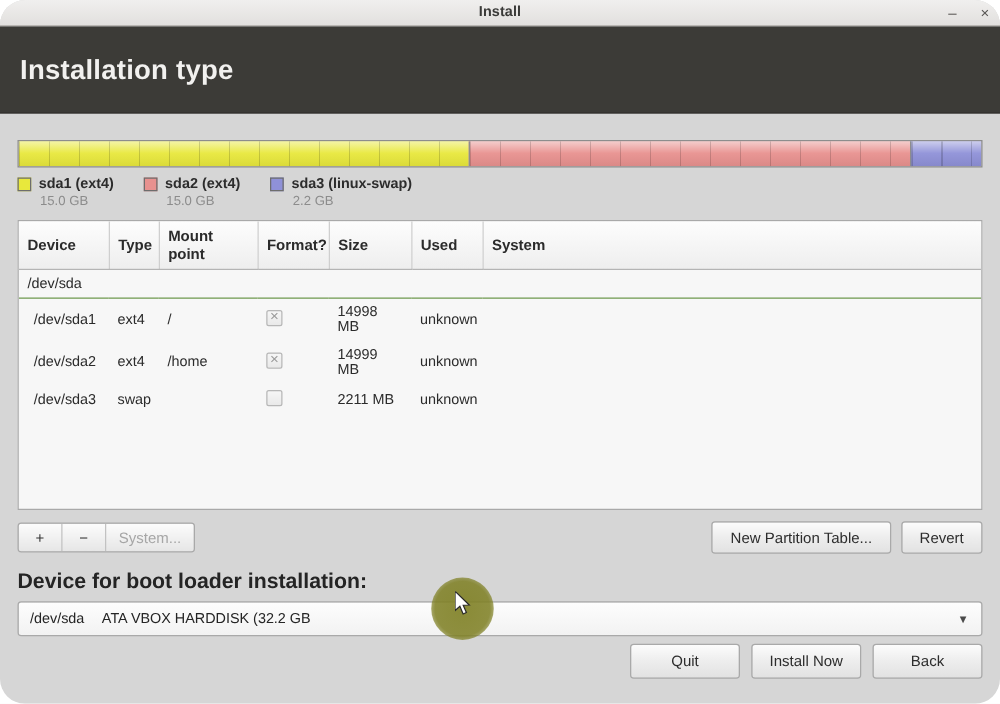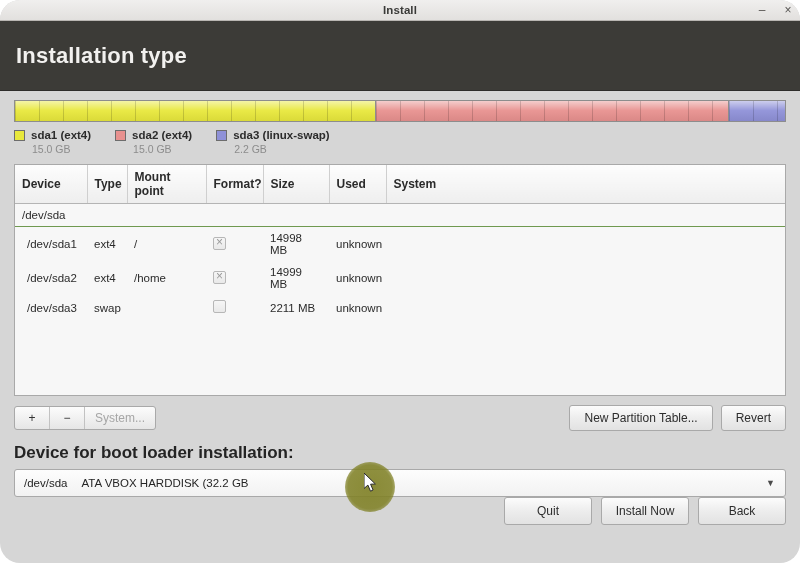--- a/index.html
+++ b/index.html
@@ -72,21 +72,21 @@
     font-weight: bold;
     color: #f2f1ef;
     letter-spacing: 0.2px;
   }
 
   
   .content {
     position: relative;
     height: 428px;
     background: #d6d6d6;
-    padding: 0 14px;
+    padding: 12px 14px;
     box-sizing: border-box;
   }
 
   
   .partbar-wrap {
     padding-top: 9px;
   }
   .partbar {
     position: relative;
     height: 22px;
@@ -282,21 +282,21 @@
     right: 10px;
     font-size: 9px;
     color: #4a4a4a;
     line-height: 1;
   }
 
   
   .footer {
     position: absolute;
     right: 14px;
-    bottom: 38px;
+    bottom: 20px;
     display: flex;
     gap: 9px;
   }
   .footer .btn { padding: 6px 0; width: 86px; text-align: center; }
 
   
   .cursor-halo {
     position: absolute;
     left: 345px;
     top: 462px;

